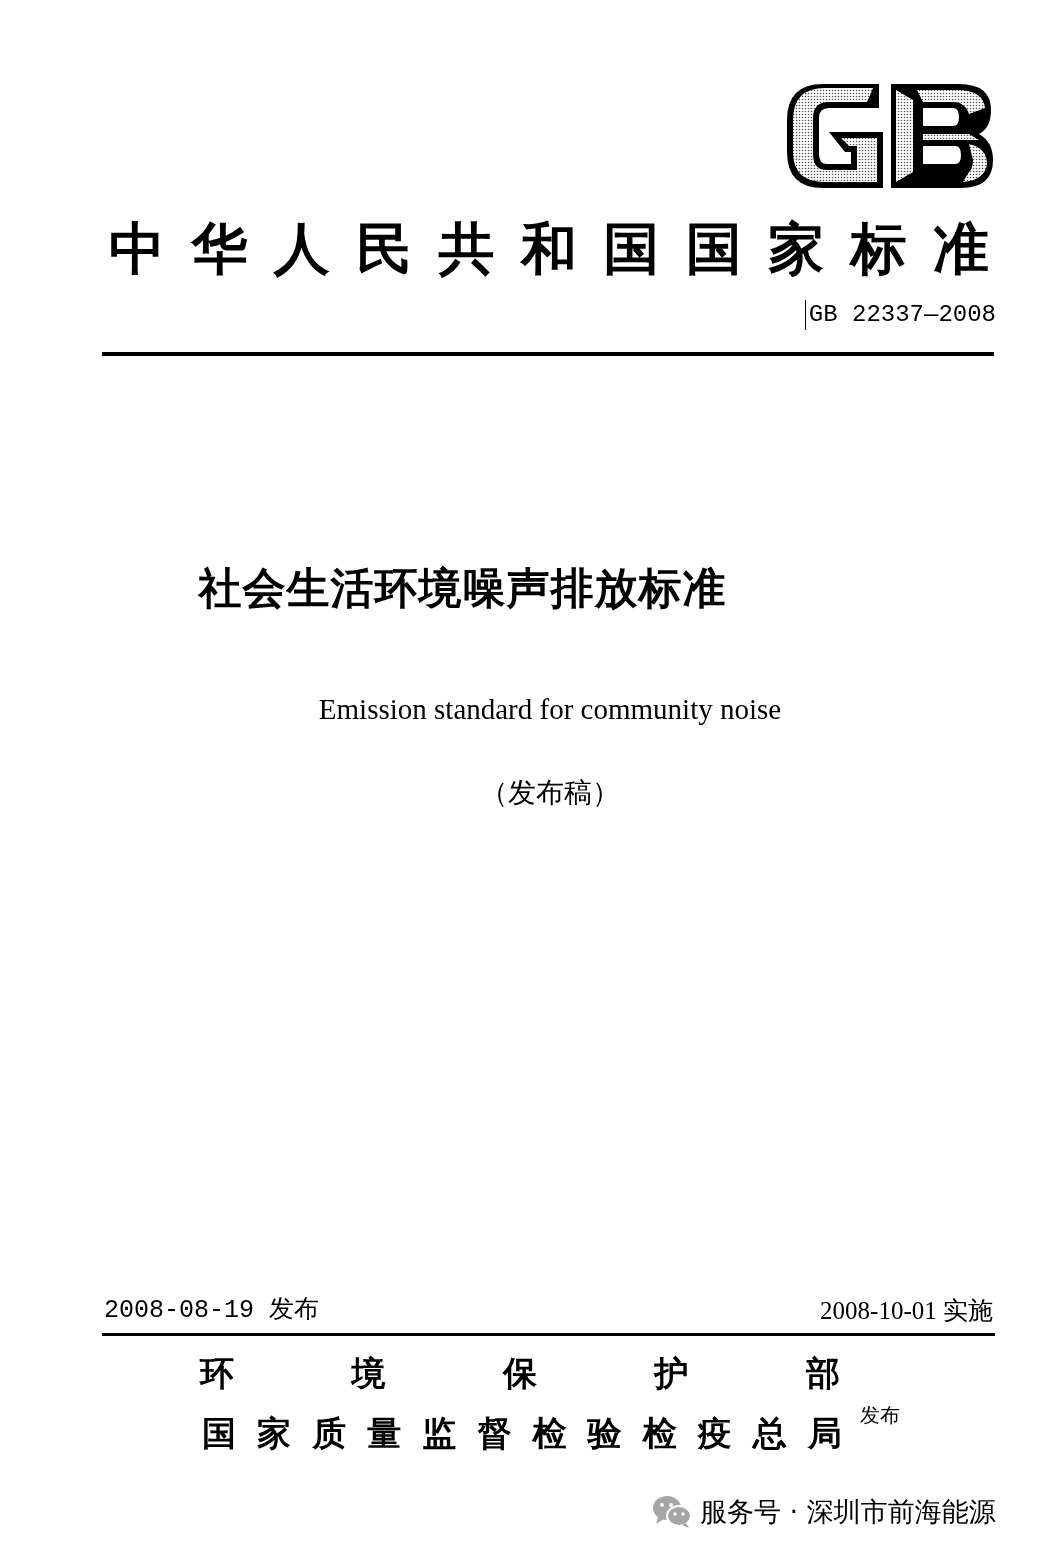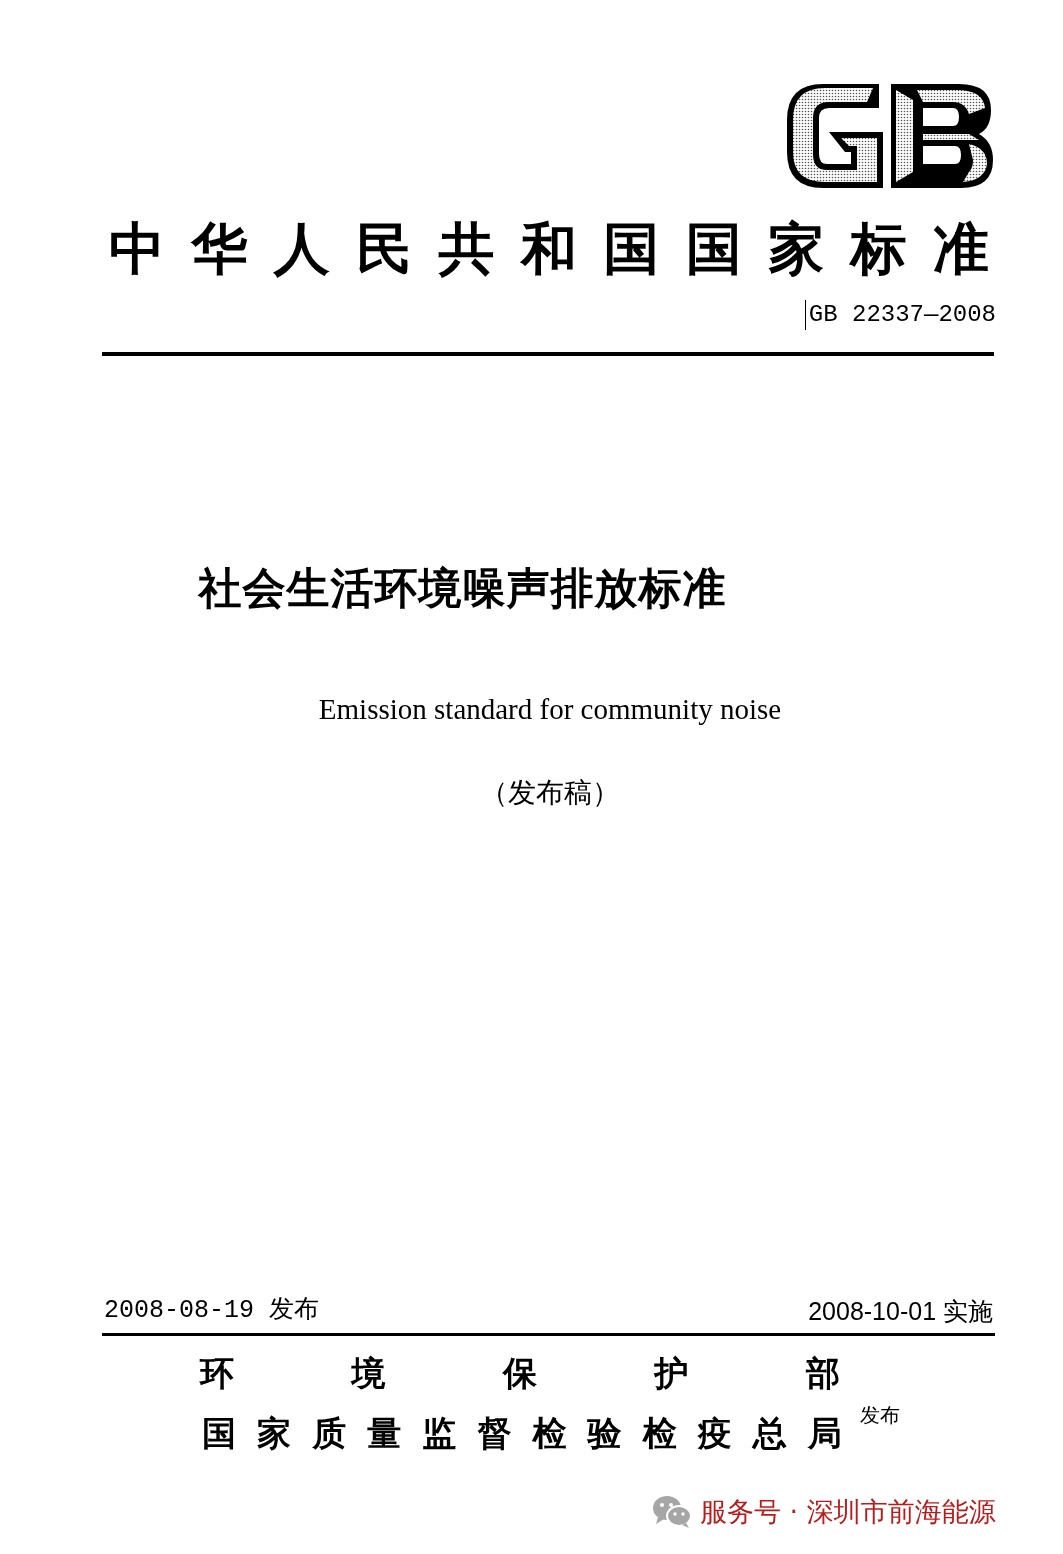--- a/index.html
+++ b/index.html
@@ -7,26 +7,26 @@
   .abs { position:absolute; }
   #gb-logo { left:783px; top:80px; width:213px; height:112px; }
   #national-title { left:104px; top:214px; width:890px; height:70px; display:flex; justify-content:space-between; align-items:center; font-family:"DejaVu Sans", sans-serif; font-weight:bold; font-size:56px; line-height:70px; letter-spacing:0; }
   #national-title span { display:inline-block; width:66px; text-align:center; }
   #std-number { right:67px; top:300px; font-family:"Liberation Mono", "DejaVu Sans Mono", monospace; font-size:24px; line-height:30px; padding-left:3px; border-left:1px solid #000;text-align:right; }
   #top-rule { left:102px; top:352px; width:892px; height:4px; background:#000; }
   #title-zh { left:0; width:925px; top:558px; text-align:center; font-family:"DejaVu Sans", sans-serif; font-weight:bold; font-size:43px; line-height:60px; letter-spacing:1px; }
   #title-en { left:0; width:1100px; top:690px; text-align:center; font-family:"Liberation Serif", serif; font-size:29px; line-height:38px; }
   #draft-label { left:0; width:1100px; top:774px; text-align:center; font-family:"DejaVu Serif", serif; font-size:28px; line-height:38px; }
   #issue-date { left:104px; top:1294px; font-family:Liberation Mono, monospace; font-size:25px; line-height:34px; }
-  #impl-date { right:70px; top:1294px; font-family:Liberation Sans, sans-serif; font-size:25px; line-height:34px; }
+  #impl-date { right:70px; top:1294px; font-family:Liberation Serif, serif; font-size:25px; line-height:34px; }
   #bottom-rule { left:102px; top:1333px; width:893px; height:3px; background:#000; }
   #publisher-1 { left:200px; top:1350px; width:640px; height:46px; display:flex; justify-content:space-between; font-weight:bold; font-size:34px; line-height:46px; }
   #publisher-2 { left:202px; top:1410px; width:640px; display:flex; justify-content:space-between; font-weight:bold; font-size:34px; line-height:46px; }
   #publish-label { left:860px; top:1398px; font-size:20px; line-height:34px; }
-  #watermark { left:652px; top:1490px; height:44px; display:flex; align-items:center; color:#b91c1c; font-size:27px; line-height:40px; }
+  #watermark { left:652px; top:1490px; height:44px; display:flex; align-items:center; color:#000000; font-size:27px; line-height:40px; }
   #watermark svg { margin-right:8px; }
 </style>
 </head>
 <body>
 
 <svg id="gb-logo" class="abs" viewBox="0 0 213 112">
   <defs>
     <pattern id="dots" width="3" height="3" patternUnits="userSpaceOnUse">
       <rect width="3" height="3" fill="#fff"></rect>
       <circle cx="1.5" cy="1.5" r="0.8" fill="#555"></circle>

